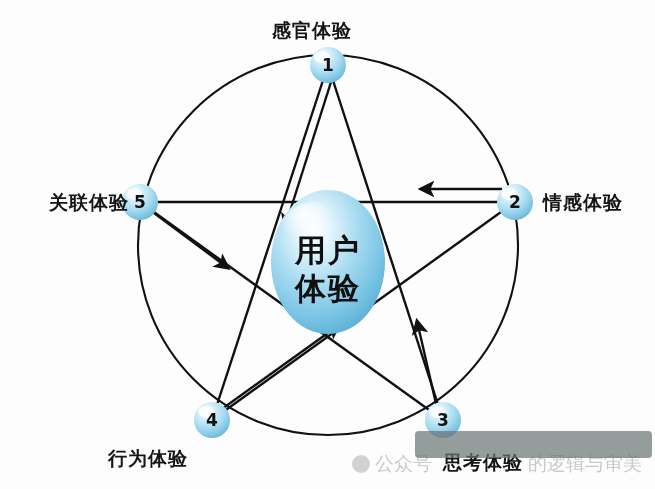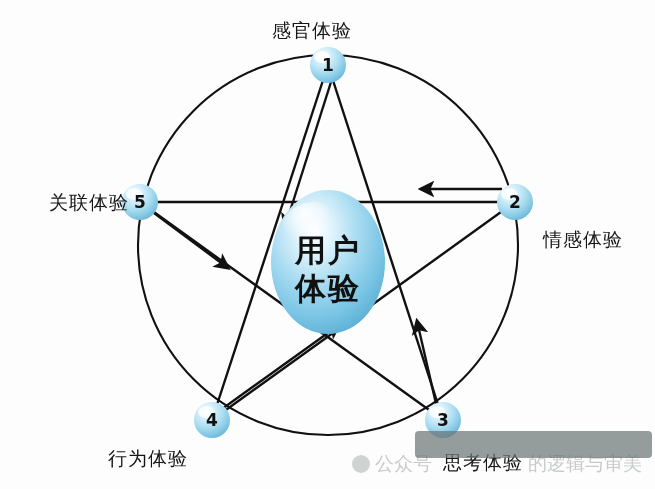--- a/index.html
+++ b/index.html
@@ -20,21 +20,21 @@
   #diagram {
     position: absolute;
     left: 0;
     top: 0;
     width: 655px;
     height: 489px;
   }
   .cn-label {
     position: absolute;
     font-family: "DejaVu Sans", "Liberation Sans", sans-serif;
-    font-weight: normal;
+    font-weight: bold;
     font-size: 19px;
     color: #151515;
     letter-spacing: 1px;
     white-space: nowrap;
   }
   .node-num {
     font-family: "DejaVu Sans", "Liberation Sans", sans-serif;
     font-weight: bold;
     font-size: 17px;
     fill: #111111;
@@ -151,21 +151,21 @@
       <text class="node-num" x="212" y="421" text-anchor="middle" dominant-baseline="middle">4</text>
     </g>
     <g>
       <circle cx="140" cy="202" r="18" fill="url(#nodeGrad)"></circle>
       <ellipse cx="134" cy="194" rx="8" ry="6" fill="#ffffff" opacity="0.75"></ellipse>
       <text class="node-num" x="140" y="203" text-anchor="middle" dominant-baseline="middle">5</text>
     </g>
   </svg>
 
   <div class="cn-label" style="left:272px; top:18px;">感官体验</div>
-  <div class="cn-label" style="left:543px; top:190px;margin-top:37px;">情感体验</div>
+  <div class="cn-label" style="left:543px; top:190px;">情感体验</div>
   <div class="cn-label" style="left:443px; top:450px;">思考体验</div>
   <div class="cn-label" style="left:108px; top:446px;">行为体验</div>
   <div class="cn-label" style="left:20px; top:190px;margin-left:29px;">关联体验</div>
 
   <div class="faint-wm-icon" style="left:352px; top:455px;"></div>
   <div class="faint-wm" style="left:375px; top:451px;">公众号</div>
   <div class="faint-wm" style="left:528px; top:451px;">的逻辑与审美</div>
 
   <div class="watermark-band" style="left:415px; top:431px; width:237px; height:27px;"></div>
 

